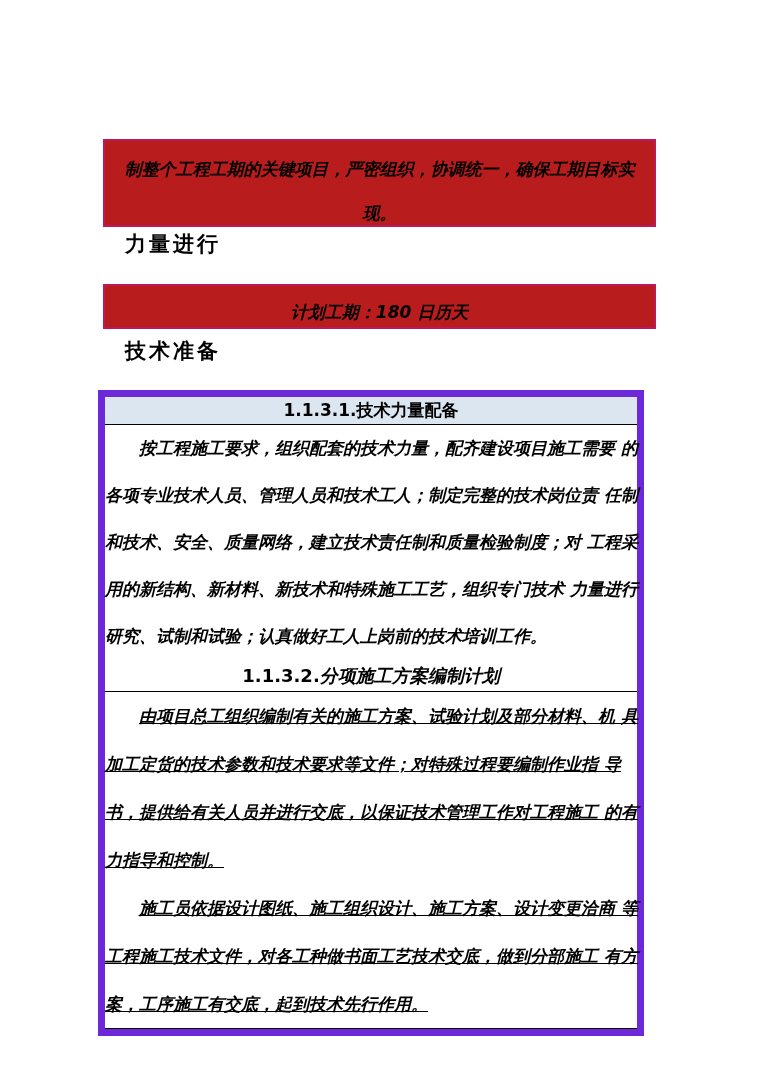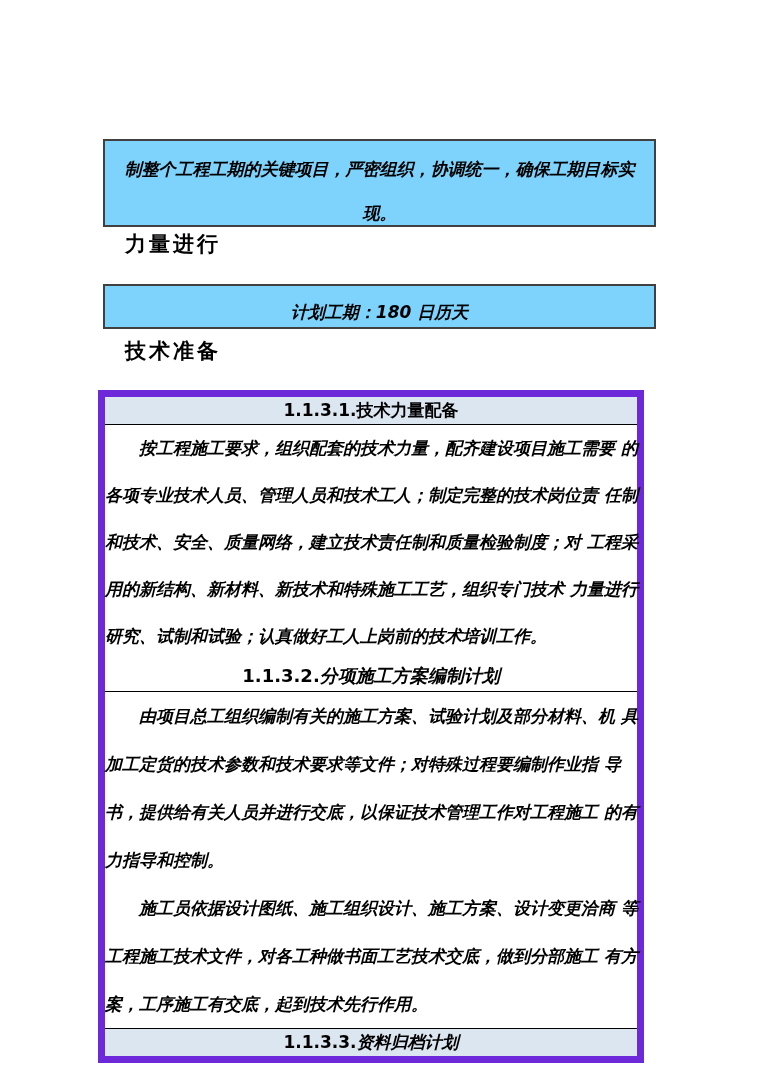--- a/index.html
+++ b/index.html
@@ -1,37 +1,37 @@
 <!DOCTYPE html>
 <html><head>
 <meta charset="utf-8">
 <style>
   html,body{margin:0;padding:0;background:#ffffff;}
   body{width:761px;height:1077px;font-family:"DejaVu Sans","Liberation Sans",sans-serif;color:#000;}
   .page{position:relative;width:761px;height:1077px;overflow:hidden;background:#ffffff;}
 
   
-  .bluebox{position:absolute;left:103px;width:553px;border:2px solid #404040;box-sizing:border-box;background:#7dd3fc;}
+  .bluebox{position:absolute;left:103px;width:553px;border:2px solid #be185d;box-sizing:border-box;background:#b91c1c;}
   .box-intro{top:139px;height:88px;padding-top:6px;}
   .intro-line{height:44px;line-height:44px;text-align:center;font-weight:bold;font-style:italic;font-size:17px;white-space:nowrap;}
   .box-plan{top:284px;height:45px;}
   .plan-line{margin-top:16px;text-align:center;font-weight:bold;font-style:italic;font-size:17px;line-height:20px;}
 
   
   .doc-heading{position:absolute;left:125px;font-family:"DejaVu Serif","Liberation Serif",serif;font-weight:bold;font-size:21px;letter-spacing:3px;line-height:26px;}
   .h-schedule{top:231px;}
   .h-tech{top:338px;}
 
   
   .tbl{position:absolute;left:98px;top:390px;width:546px;border:7px solid #6d28d9;box-sizing:border-box;background:#c2410c;}
   .thead{background:#dce6f1;height:27px;line-height:27px;text-align:center;font-weight:bold;font-size:17px;white-space:nowrap;}
   .bb{border-bottom:1px solid #000;}
   .cell{background:#fff;}
   .tline{height:47px;line-height:47px;text-align:left;font-weight:bold;font-style:italic;font-size:17px;white-space:nowrap;}
-  .cell2 .tline{height:48px;line-height:48px;}
+  .cell2 .tline{height:48px;line-height:48px;text-decoration:underline;}
   .fl{text-indent:2em;}
   .subhead{height:31px;line-height:31px;text-align:center;font-weight:bold;font-size:18px;font-style:normal;white-space:nowrap;}
   .it{font-style:italic;}
   .up{font-style:normal;}
 </style>
 </head>
 <body>
 
 <div class="page">
 
@@ -68,19 +68,16 @@
     <div class="cell cell2 bb">
       <div class="tline fl">由项目总工组织编制有关的施工方案、试验计划及部分材料、机 具</div>
       <div class="tline">加工定货的技术参数和技术要求等文件；对特殊过程要编制作业指 导</div>
       <div class="tline">书，提供给有关人员并进行交底，以保证技术管理工作对工程施工 的有</div>
       <div class="tline">力指导和控制。</div>
       <div class="tline fl">施工员依据设计图纸、施工组织设计、施工方案、设计变更洽商 等</div>
       <div class="tline">工程施工技术文件，对各工种做书面工艺技术交底，做到分部施工 有方</div>
       <div class="tline">案，工序施工有交底，起到技术先行作用。</div>
     </div>
 
-    <div class="thead">
-      <span class="up">1.1.3.3.</span><span class="it">资料归档计划</span>
-    </div>
 
   </div>
 
 </div>
 
 </body></html>

